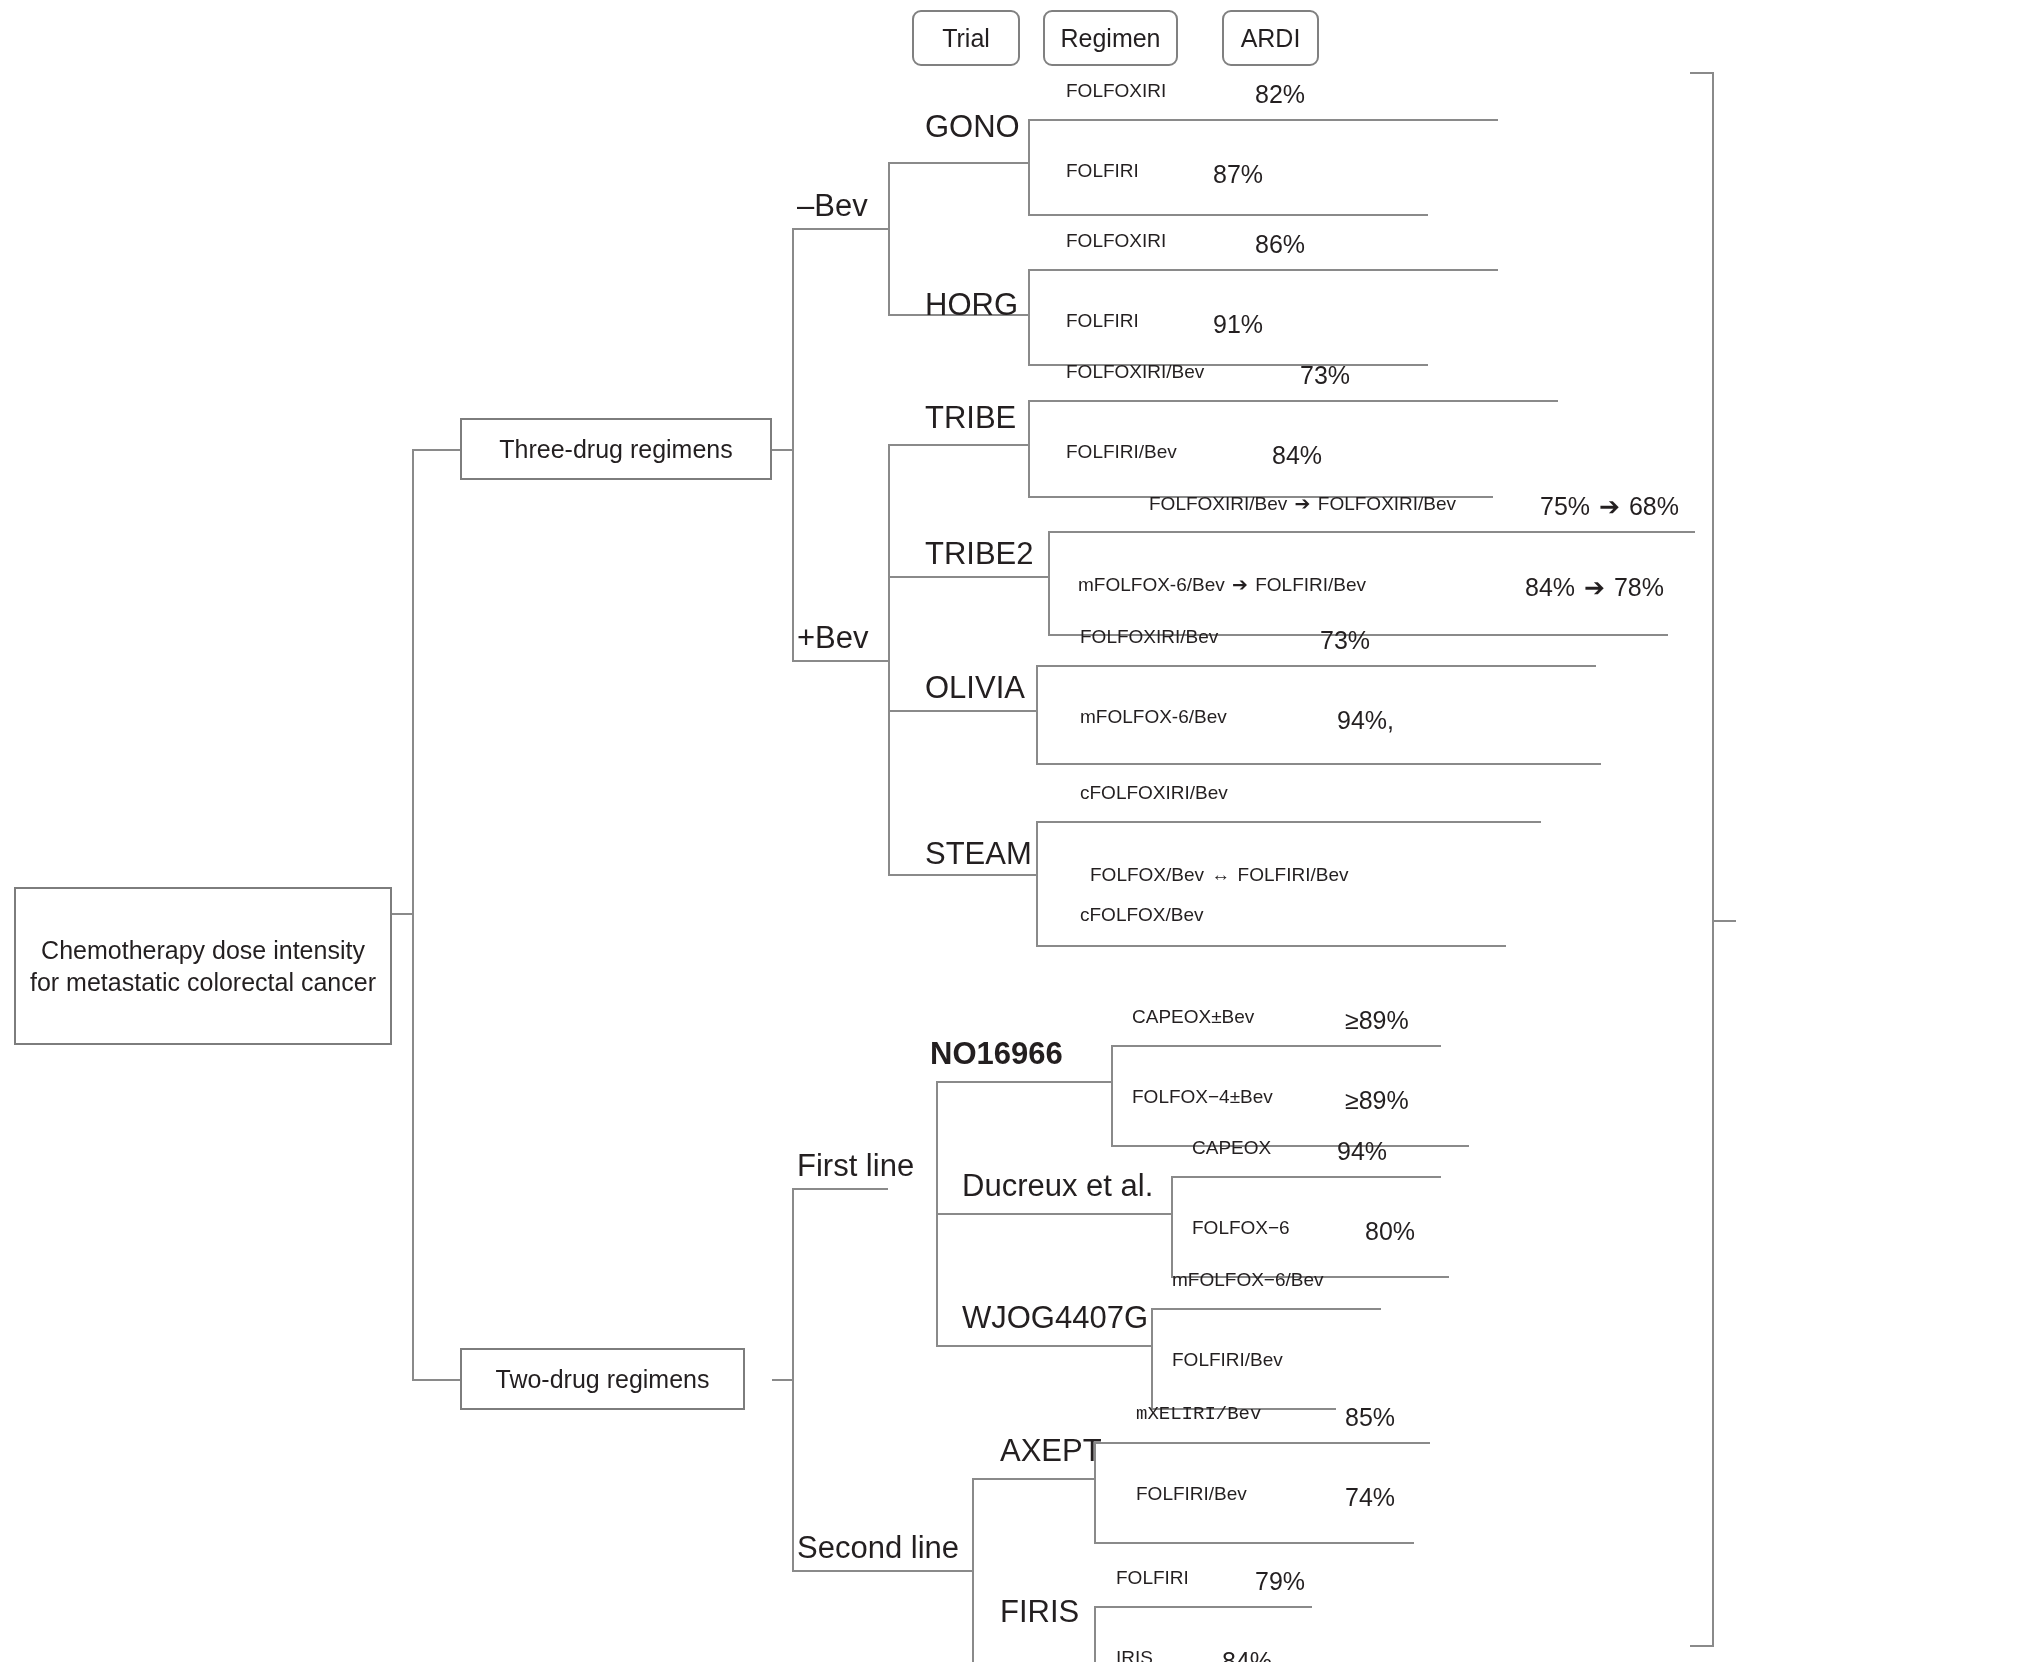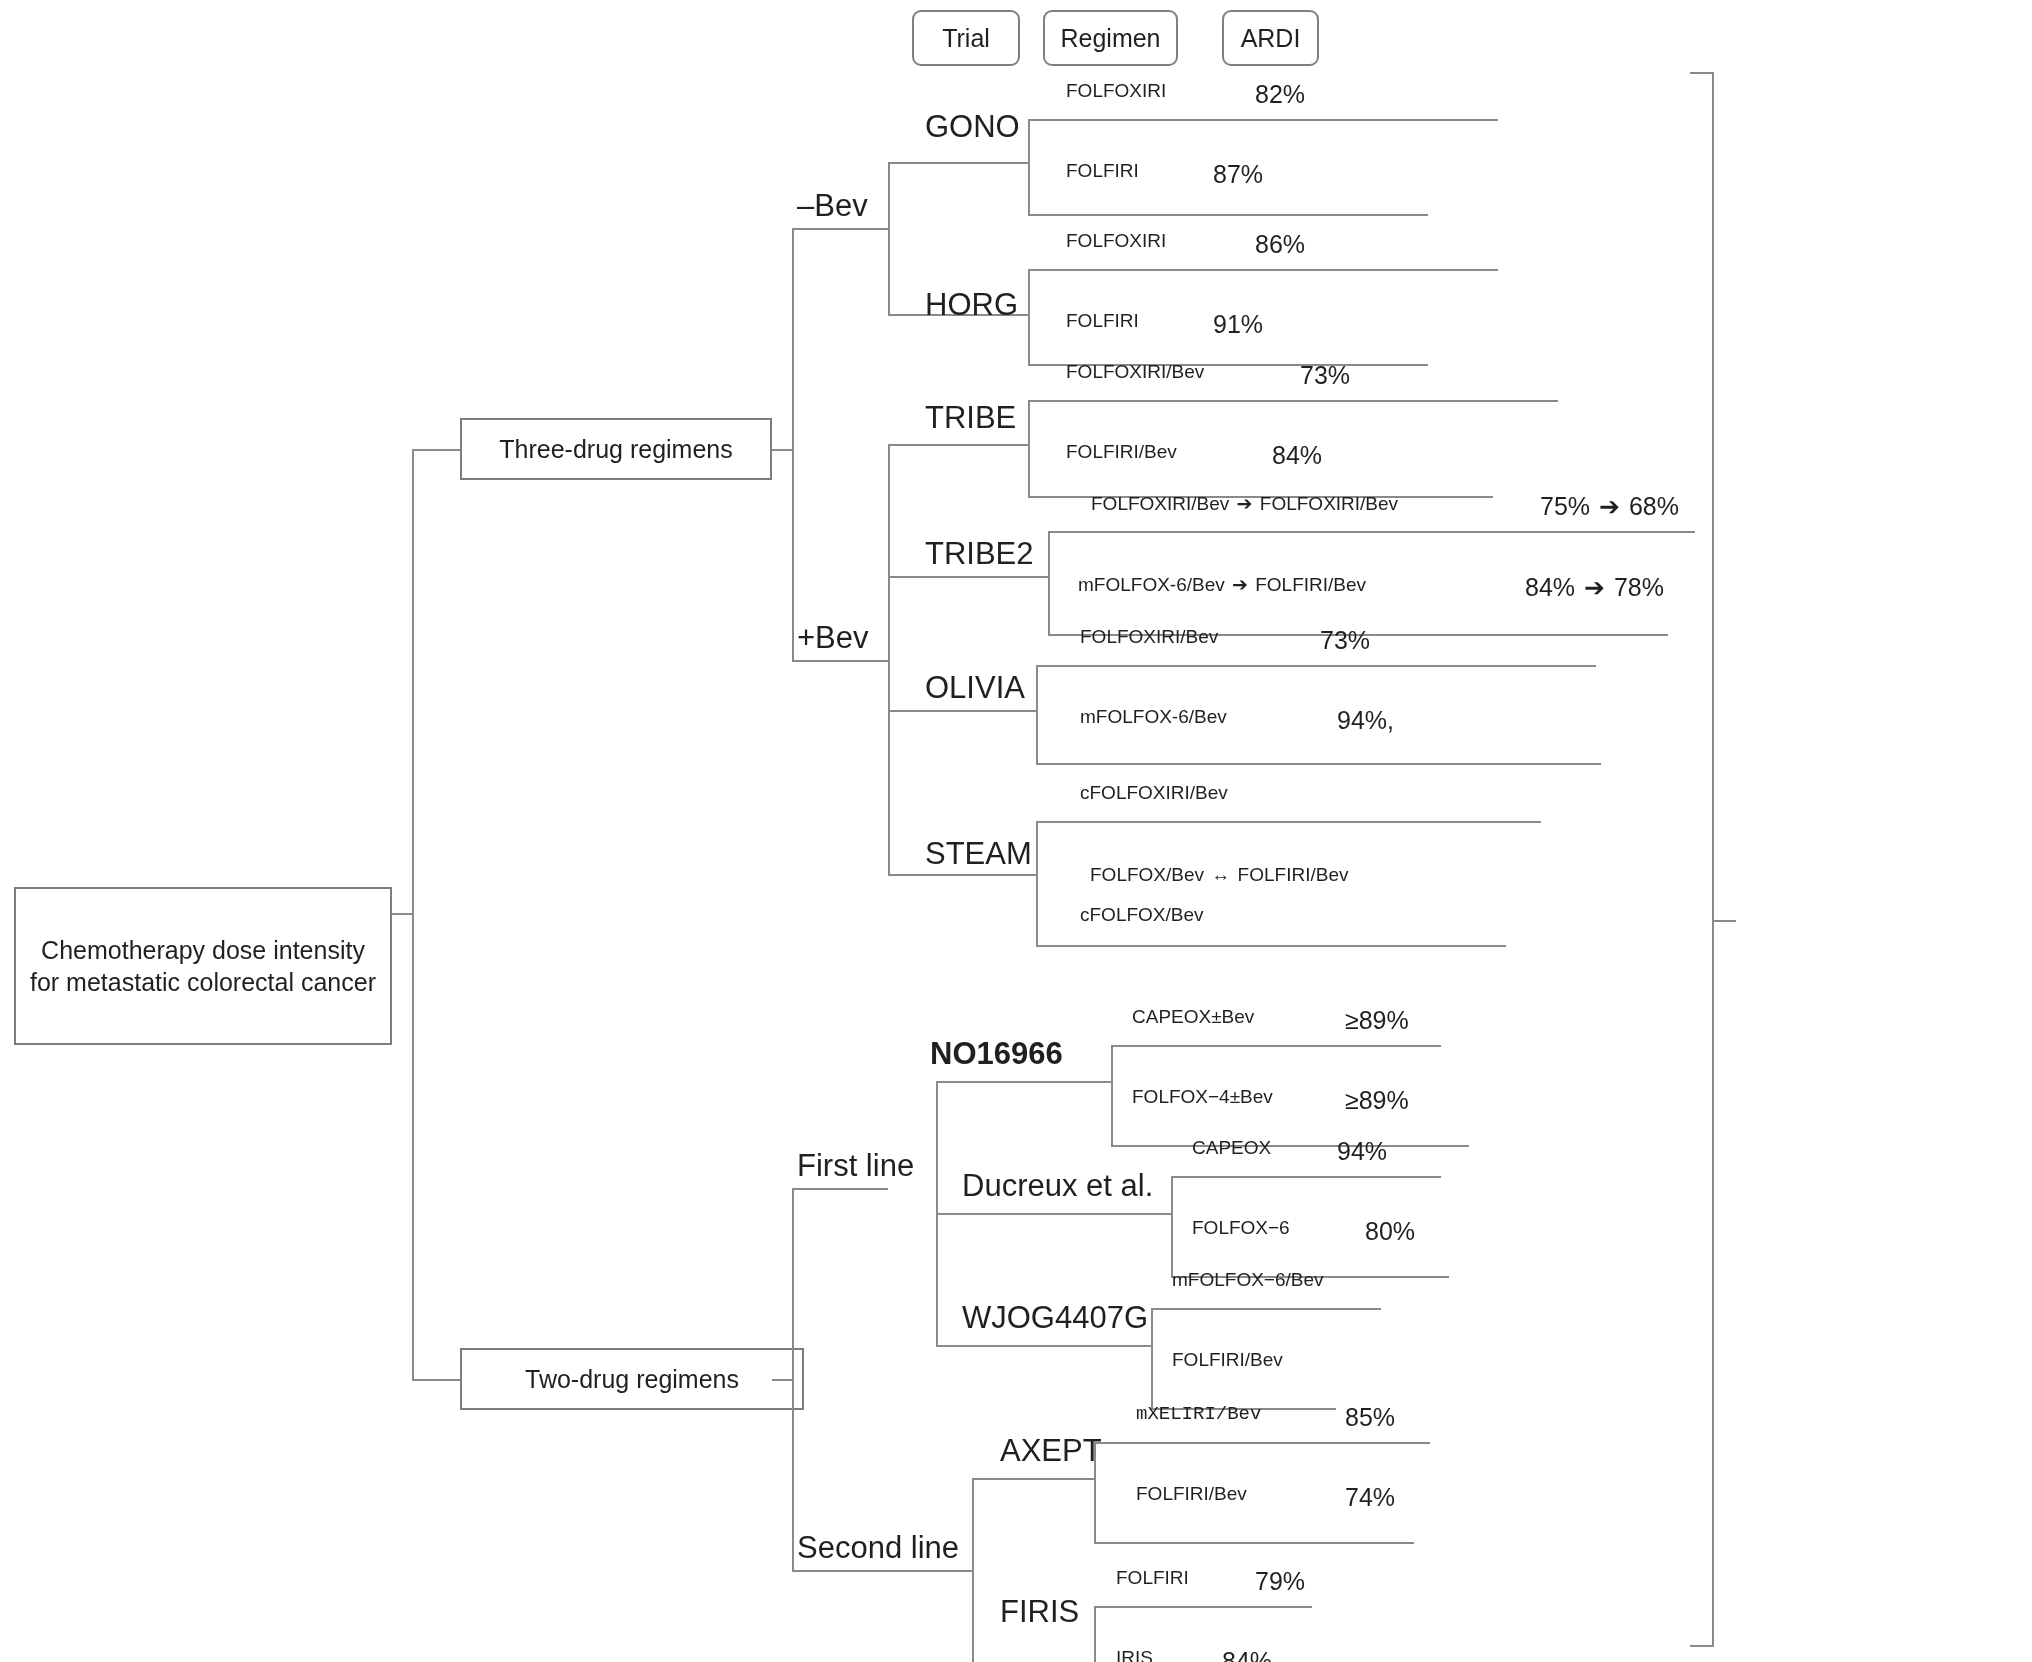--- a/index.html
+++ b/index.html
@@ -106,21 +106,21 @@
   </div>
 
   <div class="h-line" style="left:392px; top:913px; width:20px;"></div>
   <div class="v-line" style="left:412px; top:449px; height:930px;"></div>
   <div class="h-line" style="left:412px; top:449px; width:48px;"></div>
   <div class="h-line" style="left:412px; top:1379px; width:48px;"></div>
 
   <div class="node-box" style="left:460px; top:418px; width:312px; height:62px;">
     <span>Three-drug regimens</span>
   </div>
-  <div class="node-box" style="left:460px; top:1348px; width:344px; height:62px;">
+  <div class="node-box" style="left:460px; top:1348px; width:285px; height:62px;">
     <span>Two-drug regimens</span>
   </div>
 
   <div class="h-line" style="left:772px; top:449px; width:20px;"></div>
   <div class="v-line" style="left:792px; top:228px; height:432px;"></div>
   <div class="h-line" style="left:792px; top:228px; width:96px;"></div>
   <div class="h-line" style="left:792px; top:660px; width:96px;"></div>
 
   <div class="lbl" style="left:797px; top:188px;">–Bev</div>
   <div class="lbl" style="left:797px; top:620px;">+Bev</div>
@@ -167,21 +167,21 @@
 
   <div class="regimen" style="left:1066px; top:361px;">FOLFOXIRI/Bev</div>
   <div class="ardi" style="left:1300px; top:361px;">73%</div>
   <div class="regimen" style="left:1066px; top:441px;">FOLFIRI/Bev</div>
   <div class="ardi" style="left:1272px; top:441px;">84%</div>
 
   <div class="v-line" style="left:1048px; top:531px; height:103px;"></div>
   <div class="h-line" style="left:1048px; top:531px; width:647px;"></div>
   <div class="h-line" style="left:1048px; top:634px; width:620px;"></div>
 
-  <div class="regimen" style="left:1091px; top:492px;">
+  <div class="regimen" style="left:1149px; top:492px;">
     <span>FOLFOXIRI/Bev</span>
     <span class="arrow">➔</span>
     <span>FOLFOXIRI/Bev</span>
   </div>
   <div class="ardi" style="left:1540px; top:492px;">
     <span>75%</span>
     <span class="arrow">➔</span>
     <span>68%</span>
   </div>
 

